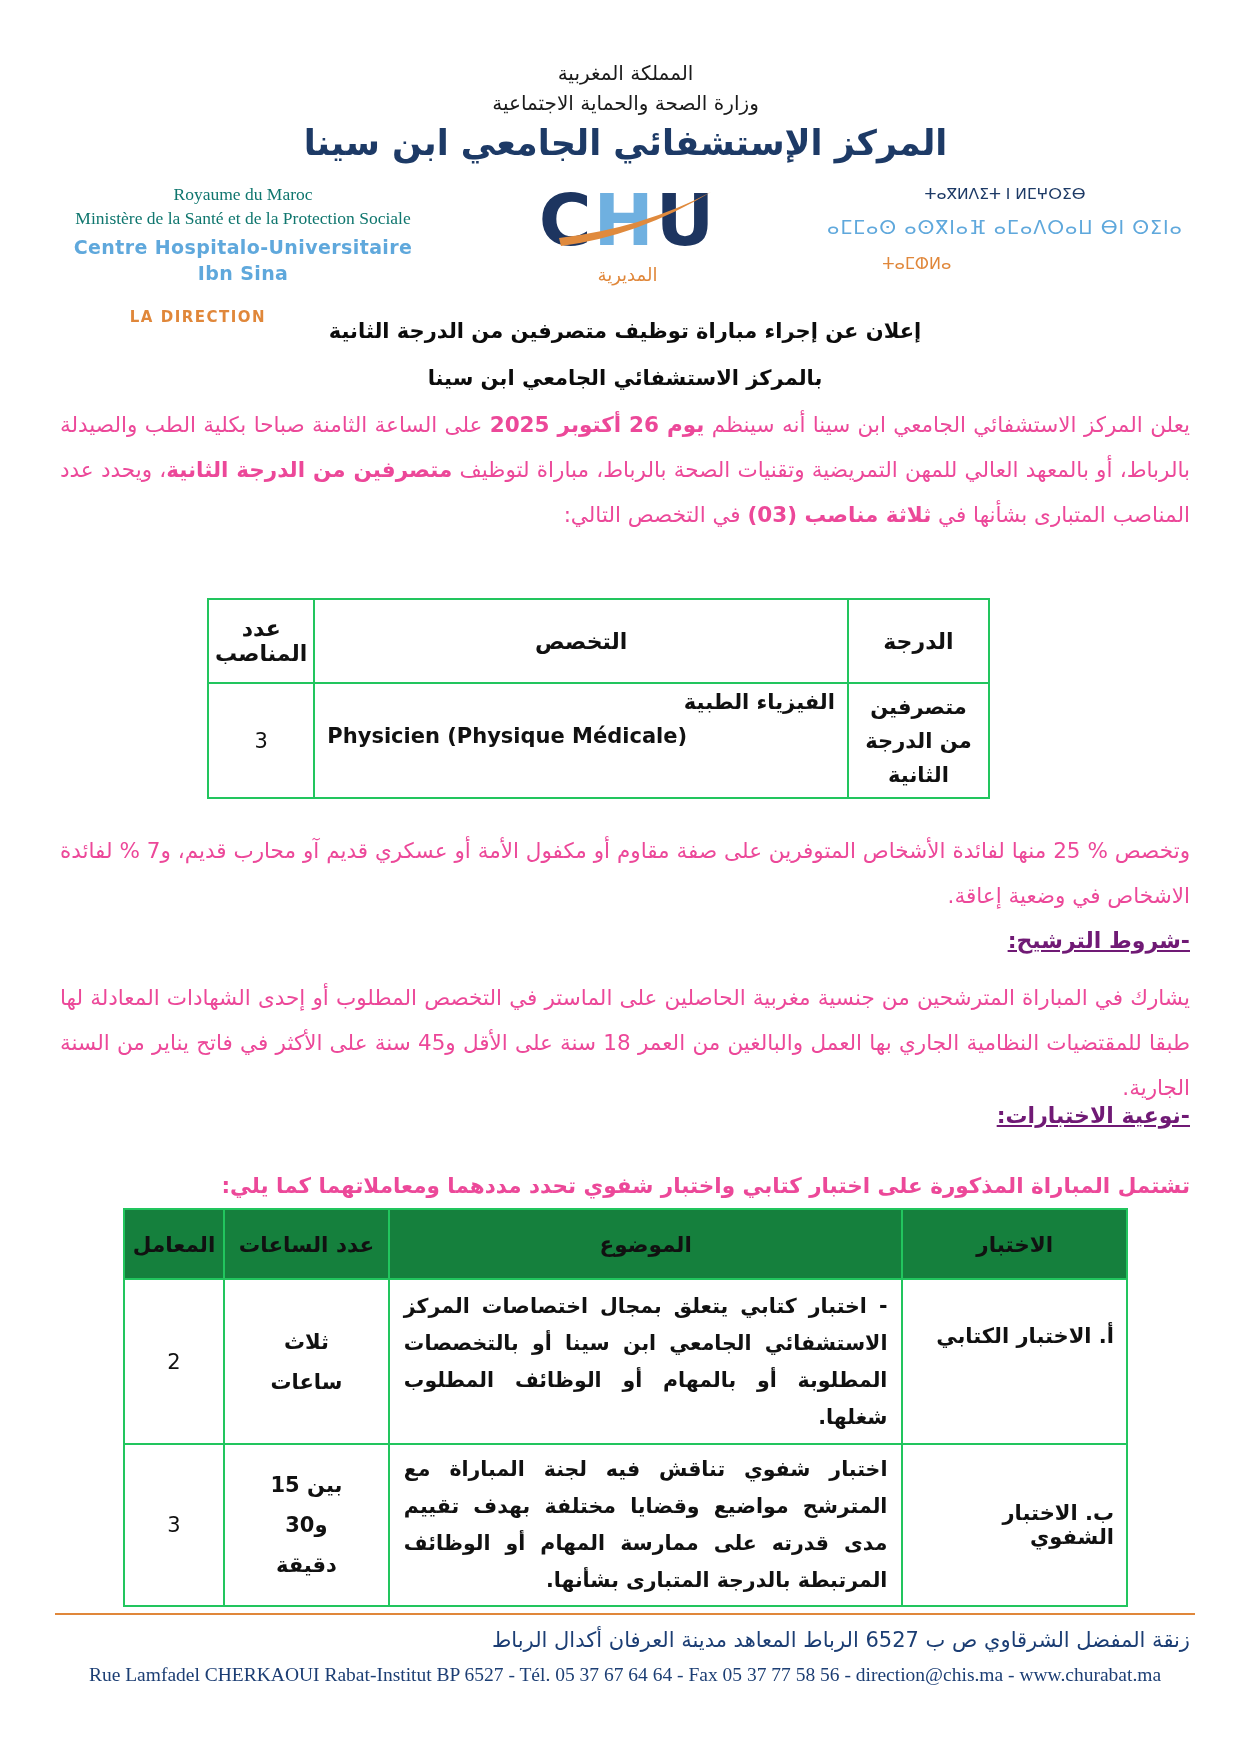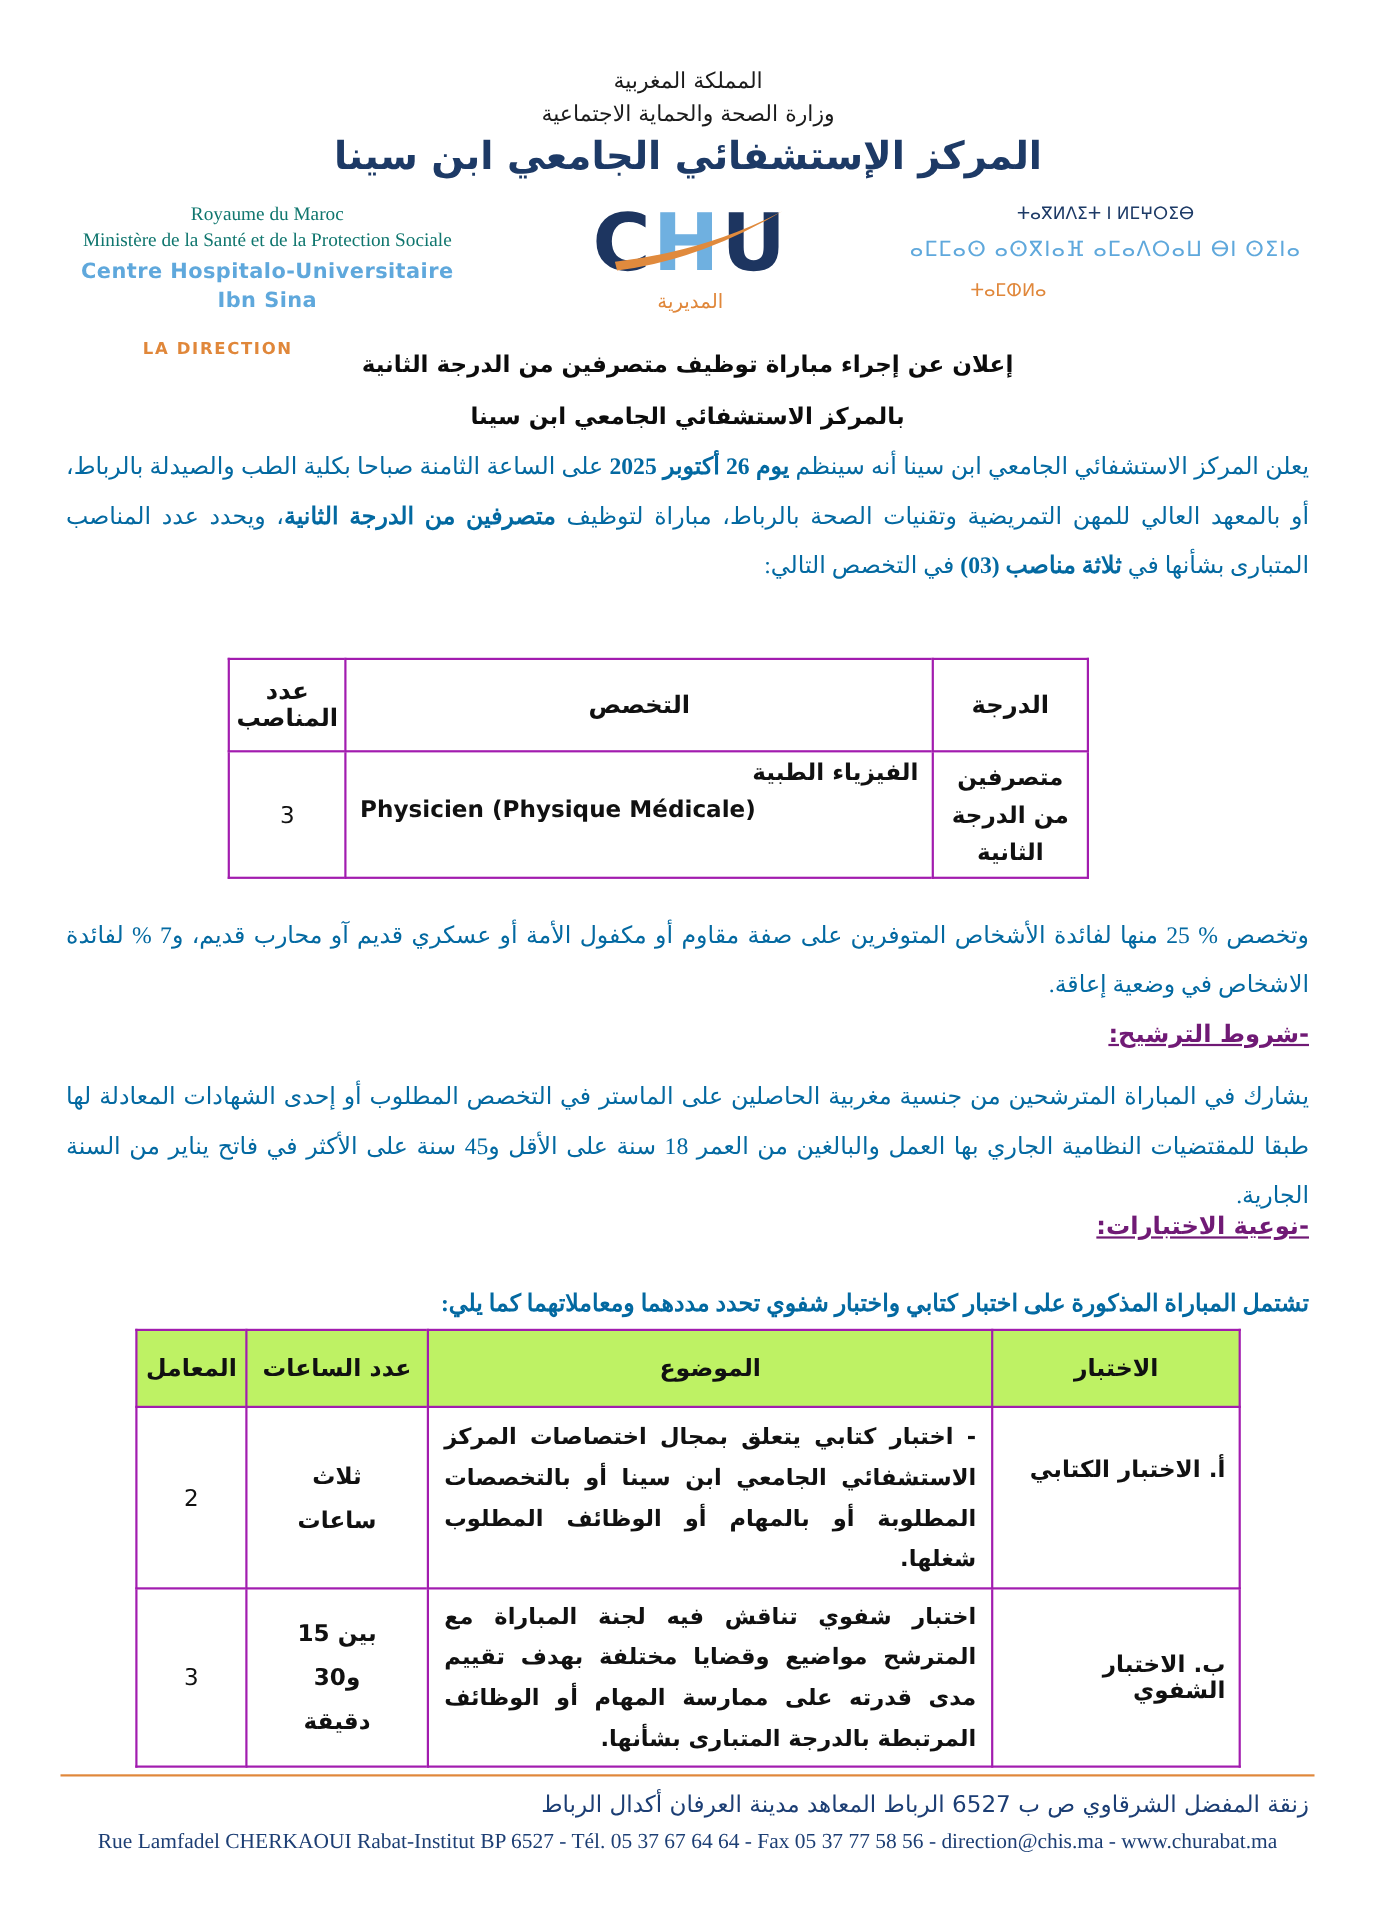--- a/index.html
+++ b/index.html
@@ -26,45 +26,45 @@
   .logo svg{position:absolute;left:38px;top:6px;pointer-events:none;}
   .logo .cap{font-size:18px;color:#e0873a;margin-top:2px;}
 
   .hdr-ber{left:795px;top:182px;width:420px;text-align:center;}
   .hdr-ber .k,.hdr-ber .m{font-size:15.5px;color:#1d3a66;line-height:24px;}
   .hdr-ber .c{font-size:19px;color:#5fa8dc;line-height:30px;margin-top:6px;letter-spacing:1px;}
   .hdr-ber .d{font-size:16px;color:#e0873a;margin-top:12px;width:58%;text-align:center;}
 
   
   .doc-title{left:60px;top:308px;width:1130px;text-align:center;font-weight:bold;font-size:21px;line-height:47px;color:#0c0c0c;}
-  .para{width:1130px;left:60px;font-size:21.5px;line-height:45px;text-align:justify;color:#0369a1;font-family:Liberation Serif, serif;}
+  .para{width:1130px;left:60px;font-size:21.5px;line-height:45px;text-align:justify;color:#ec4899;}
   .p-intro{top:402px;}
   .p-quota{top:828px;}
   .p-cond{top:975px;}
   .sec-head{left:60px;width:1130px;font-size:22px;font-weight:bold;color:#701a75;}
   .sec-head span{text-decoration:underline;}
   .h-cond{top:928px;}
   .h-tests{top:1103px;}
   .p-tests-intro{top:1163px;font-weight:bold;}
 
   
   table{border-collapse:collapse;}
-  td,th{border:2px solid #a21caf;margin-left:37px;}
+  td,th{border:2px solid #22c55e;margin-left:37px;}
   .t1{left:207px;top:598px;width:783px;}
   .t1 th{font-size:22px;font-weight:bold;padding:4px 6px;}
   .t1 .h-row{height:84px;}
   .t1 .d-row{height:115px;}
   .t1 .grade-cell{font-weight:bold;font-size:21px;text-align:center;vertical-align:middle;line-height:34px;padding:0 8px;}
   .t1 .spec-cell{vertical-align:top;padding:6px 12px;border-radius:10px;}
   .t1 .spec-ar{font-weight:bold;font-size:21px;text-align:right;direction:rtl;}
   .t1 .spec-fr{font-weight:bold;font-size:21px;text-align:left;direction:ltr;margin-top:10px;font-family:"DejaVu Sans",sans-serif;}
   .t1 .num-cell{text-align:center;vertical-align:middle;font-size:21px;}
 
   .t2{left:123px;top:1208px;width:1005px;}
-  .t2 th{font-size:21.5px;font-weight:bold;background:#bef264;}
+  .t2 th{font-size:21.5px;font-weight:bold;background:#15803d;}
   .t2 .h-row{height:70px;}
   .t2 .rowA{height:165px;}
   .t2 .rowB{height:162px;}
   .t2 .test-cell{font-weight:bold;font-size:21px;text-align:right;padding:0 12px;}
   .t2 .test-a{vertical-align:top;padding-top:44px;padding-left:32px;}
   .t2 .test-b{vertical-align:middle;}
   .t2 .subj-cell{font-weight:bold;font-size:20.5px;text-align:justify;vertical-align:middle;line-height:37px;padding:2px 14px;}
   .t2 .hours-cell{font-weight:bold;font-size:21px;text-align:center;vertical-align:middle;line-height:40px;padding:0 28px;}
   .t2 .coef-cell{text-align:center;vertical-align:middle;font-size:21px;}
 

